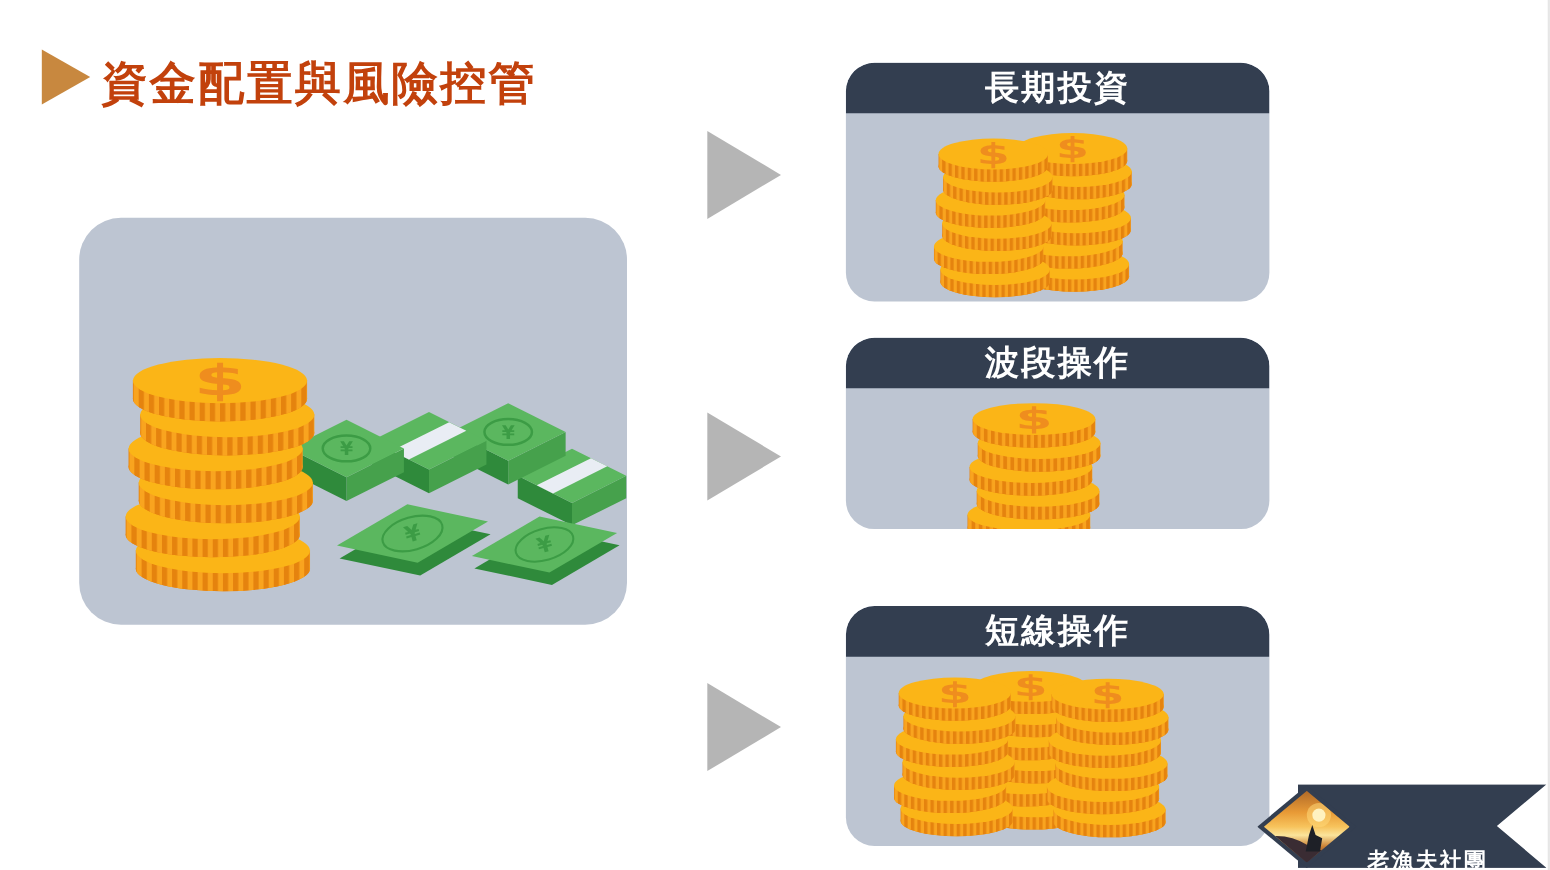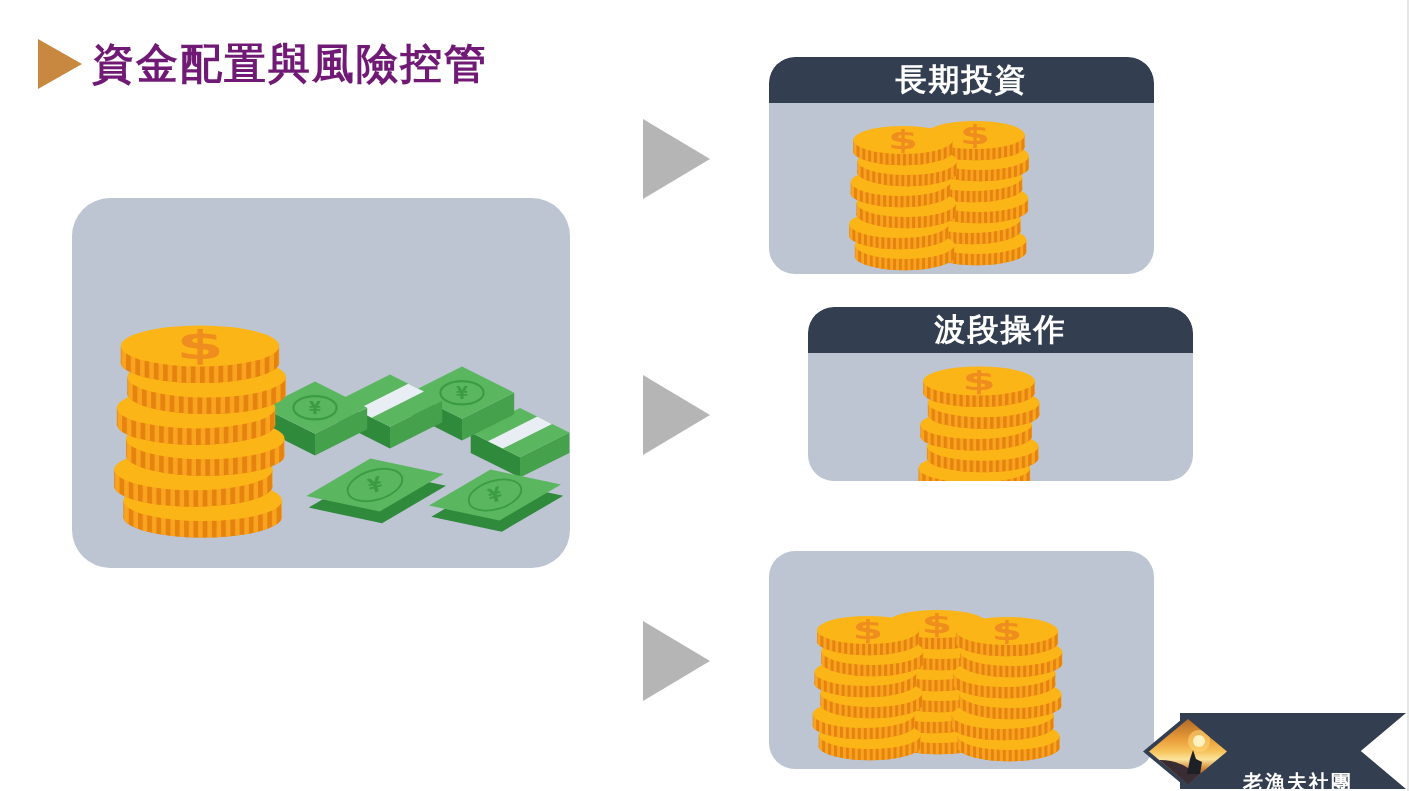--- a/index.html
+++ b/index.html
@@ -4,33 +4,33 @@
 <style>
   html,body{margin:0;padding:0;background:#fff;}
   .slide{position:relative;width:1409px;height:791px;background:#ffffff;
          font-family:"Liberation Sans",sans-serif;overflow:hidden;}
   .edge-line{position:absolute;right:0;top:0;width:2px;height:100%;background:#e6e6e6;}
 
   
   .title-row{position:absolute;left:38px;top:36px;display:flex;align-items:center;}
   .bullet-tri{width:0;height:0;border-left:44px solid #C8883F;
               border-top:25px solid transparent;border-bottom:25px solid transparent;}
-  .page-title{margin-left:10px;font-size:42px;font-weight:bold;color:#701a75;letter-spacing:2px;}
+  .page-title{margin-left:10px;font-size:42px;font-weight:bold;color:#c2410c;letter-spacing:2px;margin-top:12px;}
 
   
   .panel{position:absolute;background:#BDC5D2;overflow:hidden;}
   .panel-header{position:absolute;left:0;top:0;width:100%;background:#333E50;color:#fff;
                 font-weight:bold;display:flex;align-items:center;justify-content:center;
                 letter-spacing:2px;box-sizing:border-box;}
   .source-panel{left:72px;top:198px;width:498px;height:370px;border-radius:38px;}
   .source-panel .panel-header{height:82px;font-size:40px;border-radius:38px 38px 0 0;}
   .target-panel{left:769px;width:343px;border-radius:26px;padding-left:42px;}
   .target-panel .panel-header{height:46px;font-size:31px;border-radius:26px 26px 0 0;}
   #tp1{top:57px;height:217px;}
-  #tp2{top:307px;height:174px;margin-left:39px;}
+  #tp2{top:307px;height:174px;}
   #tp3{top:551px;height:218px;}
   .panel-art{position:absolute;left:0;display:block;}
   .target-panel .panel-art{top:0;}
 
   
   .flow-arrow{position:absolute;left:643px;width:0;height:0;
               border-left:67px solid #B5B5B5;
               border-top:40px solid transparent;border-bottom:40px solid transparent;}
   #fa1{top:119px;} #fa2{top:375px;} #fa3{top:621px;}
 
@@ -146,20 +146,23 @@
       <span>波段操作</span>
     </div>
   </div>
 
   <div class="panel target-panel" id="tp3">
     <svg class="panel-art" width="343" height="218" viewBox="0 0 343 218">
       <use href="#stack6" xlink:href="#stack6" transform="translate(168,73) scale(0.85,0.7)"></use>
       <use href="#stack6" xlink:href="#stack6" transform="translate(99,79) scale(0.85,0.7)"></use>
       <use href="#stack6" xlink:href="#stack6" transform="translate(238,80) scale(0.85,0.7)"></use>
     </svg>
+    <div class="panel-header">
+      <span>短線操作</span>
+    </div>
   </div>
 
   <div class="badge-band"></div>
   <div class="badge-label">老漁夫社團</div>
   <svg class="badge-diamond" viewBox="0 0 90 75">
     <polygon points="45,0 90,37.5 45,75 0,37.5" fill="#333E50"></polygon>
     <g clip-path="url(#photoClip)">
       <rect x="6" y="5" width="78" height="65" fill="url(#skyGrad)"></rect>
       <circle cx="56" cy="27" r="11" fill="#FFD878" opacity="0.55"></circle>
       <circle cx="56" cy="27" r="6" fill="#FFF2C0"></circle>

